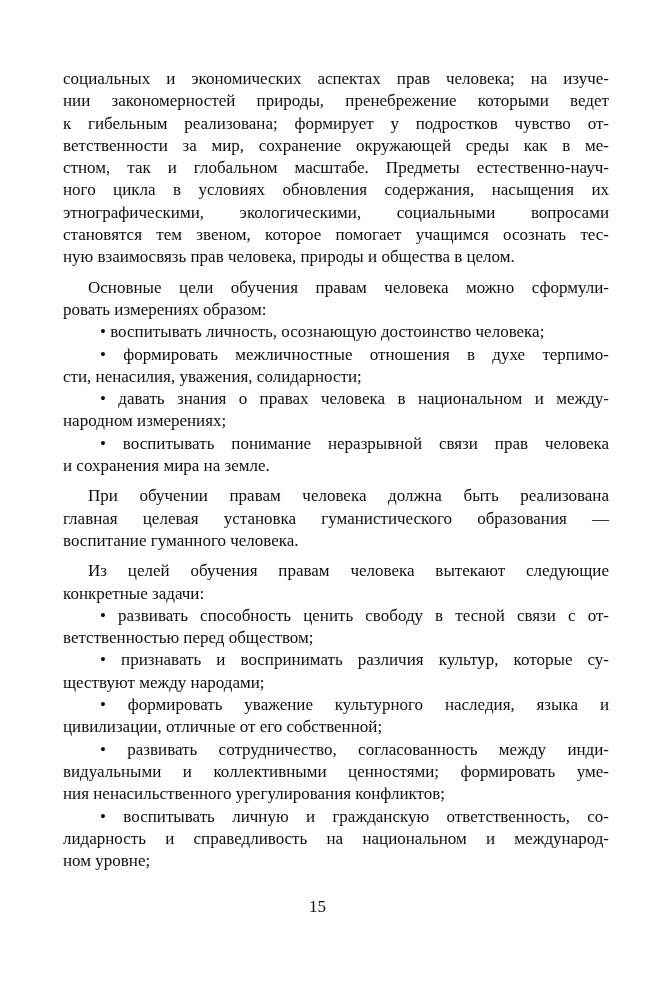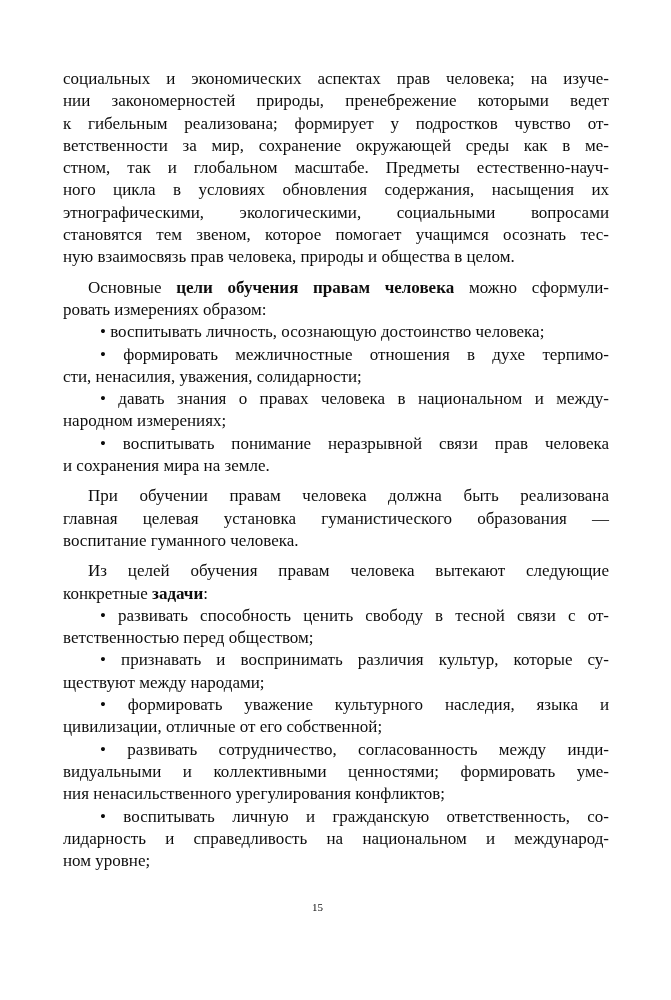--- a/index.html
+++ b/index.html
@@ -28,28 +28,28 @@
   .block { margin: 0; }
   .block.gap { margin-top: 8px; }
   .line {
     text-align: justify;
     text-align-last: justify;
     white-space: normal;
   }
   .line.last { text-align-last: left; }
   .line.fi { text-indent: 25px; }   
   .line.fb { text-indent: 37px; }   
-  .line b { font-weight: bold; }
+  .line b { font-weight: normal; }
   .page-number {
     position: absolute;
     top: 897px;
     left: 63px;
     width: 509px;
     text-align: center;
-    font-size: 11px;
+    font-size: 17px;
     line-height: 20px;
   }
 </style>
 </head>
 <body>
 
 <div class="page">
   <div class="text-column">
       <div class="block">
         <div class="line">социальных и экономических аспектах прав человека; на изуче-</div>

